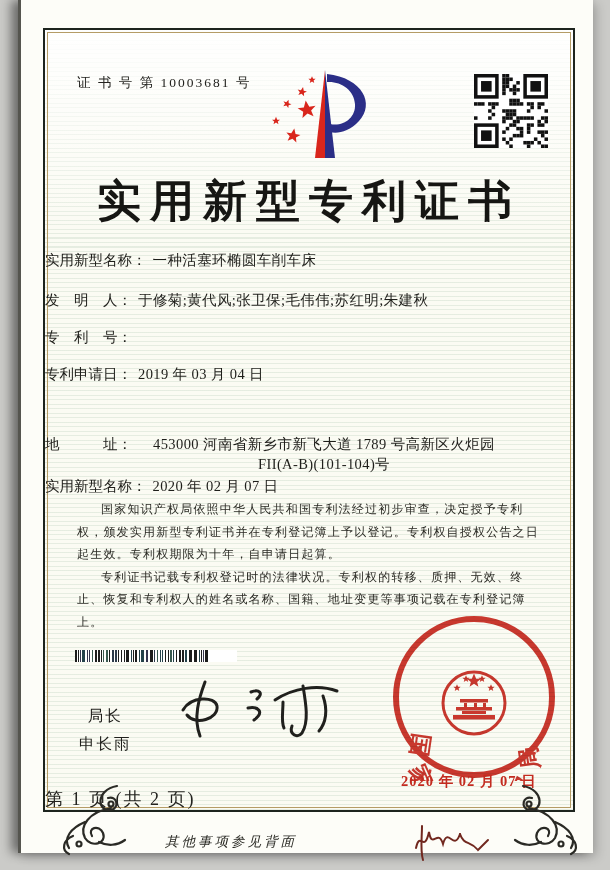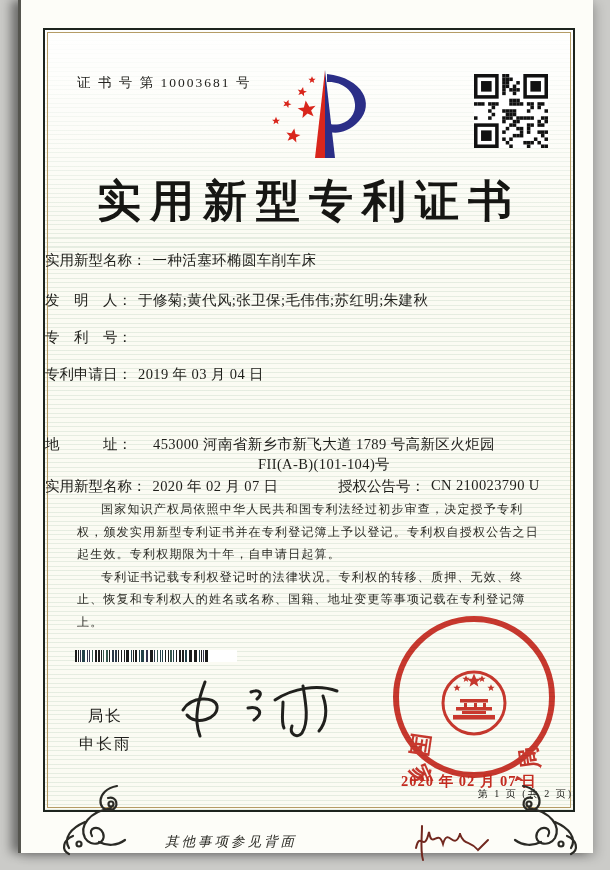--- a/index.html
+++ b/index.html
@@ -30,21 +30,21 @@
   .paragraphs{position:absolute;left:32px;top:468px;width:468px;
               font-size:12px;line-height:1.88;letter-spacing:1.2px;color:#2a2a24;}
   .paragraphs p{margin:0;text-indent:2em;}
   .barcode{position:absolute;left:30px;top:620px;width:162px;height:12px;background:#fff;
            display:flex;align-items:stretch;overflow:hidden;}
   .barcode i{display:block;height:100%;}
   .officer{position:absolute;left:34px;top:672px;font-size:15.5px;color:#20201c;line-height:28px;letter-spacing:2px;text-align:center;}
   .sig{position:absolute;left:118px;top:638px;}
   .seal{position:absolute;left:345px;top:583px;width:168px;height:168px;opacity:.92;mix-blend-mode:multiply;}
   .seal-date{position:absolute;left:356px;top:742px;font-size:14.5px;letter-spacing:1px;color:#c32b20;font-weight:600;}
-  .page-ind{position:absolute;left:0;top:757px;width:100%;text-align:right;font-size:10px;letter-spacing:2px;color:#23231f;}
+  .page-ind{position:absolute;left:0;top:757px;width:100%;text-align:left;font-size:18px;letter-spacing:2px;color:#23231f;}
   .back-note{position:absolute;left:0;top:833px;width:420px;text-align:center;
              font-style:italic;font-size:13.5px;letter-spacing:3px;color:#2a2a24;}
   .scribble{position:absolute;left:385px;top:818px;}
   .corner{position:absolute;width:78px;height:78px;}
   .corner.bl{left:8px;top:750px;}
   .corner.br{left:464px;top:750px;transform:scaleX(-1);}
 </style>
 </head>
 <body>
 
@@ -204,24 +204,20 @@
         <span class="lbl">专利申请日：</span>
         <span class="val">2019 年 03 月 04 日</span>
       </div>
       <div class="row r-addr">
         <span class="lbl">地　　　址：</span>
         <span class="val">453000 河南省新乡市新飞大道 1789 号高新区火炬园 FII(A-B)(101-104)号</span>
       </div>
       <div class="row r-grant" style="left:0;width:496px;">
         <span class="lbl">实用新型名称：</span>
         <span class="val">2020 年 02 月 07 日</span>
-        <span class="pair2">
-          <span class="lbl">授权公告号：</span>
-          <span class="val">CN 210023790 U</span>
-        </span>
       </div>
 
       <div class="paragraphs">
         <p>国家知识产权局依照中华人民共和国专利法经过初步审查，决定授予专利权，颁发实用新型专利证书并在专利登记簿上予以登记。专利权自授权公告之日起生效。专利权期限为十年，自申请日起算。</p>
         <p>专利证书记载专利权登记时的法律状况。专利权的转移、质押、无效、终止、恢复和专利权人的姓名或名称、国籍、地址变更等事项记载在专利登记簿上。</p>
       </div>
 
       <div class="barcode">
           <i style="width:2px;background:#1d1d1d;margin-right:1px"></i>
           <i style="width:1px;background:#1d1d1d;margin-right:1px"></i>

